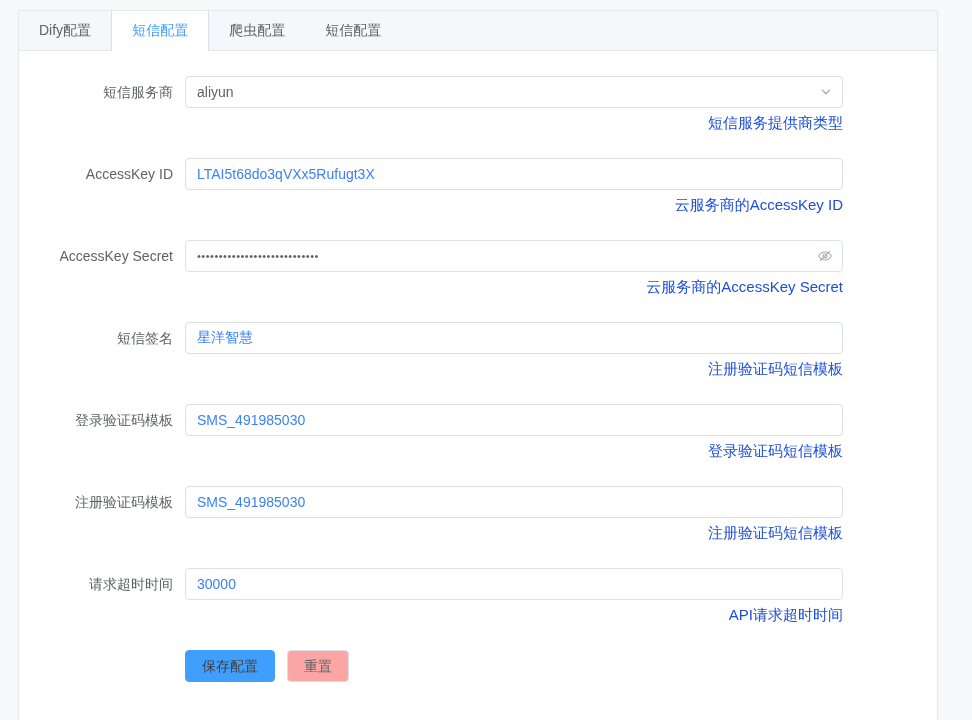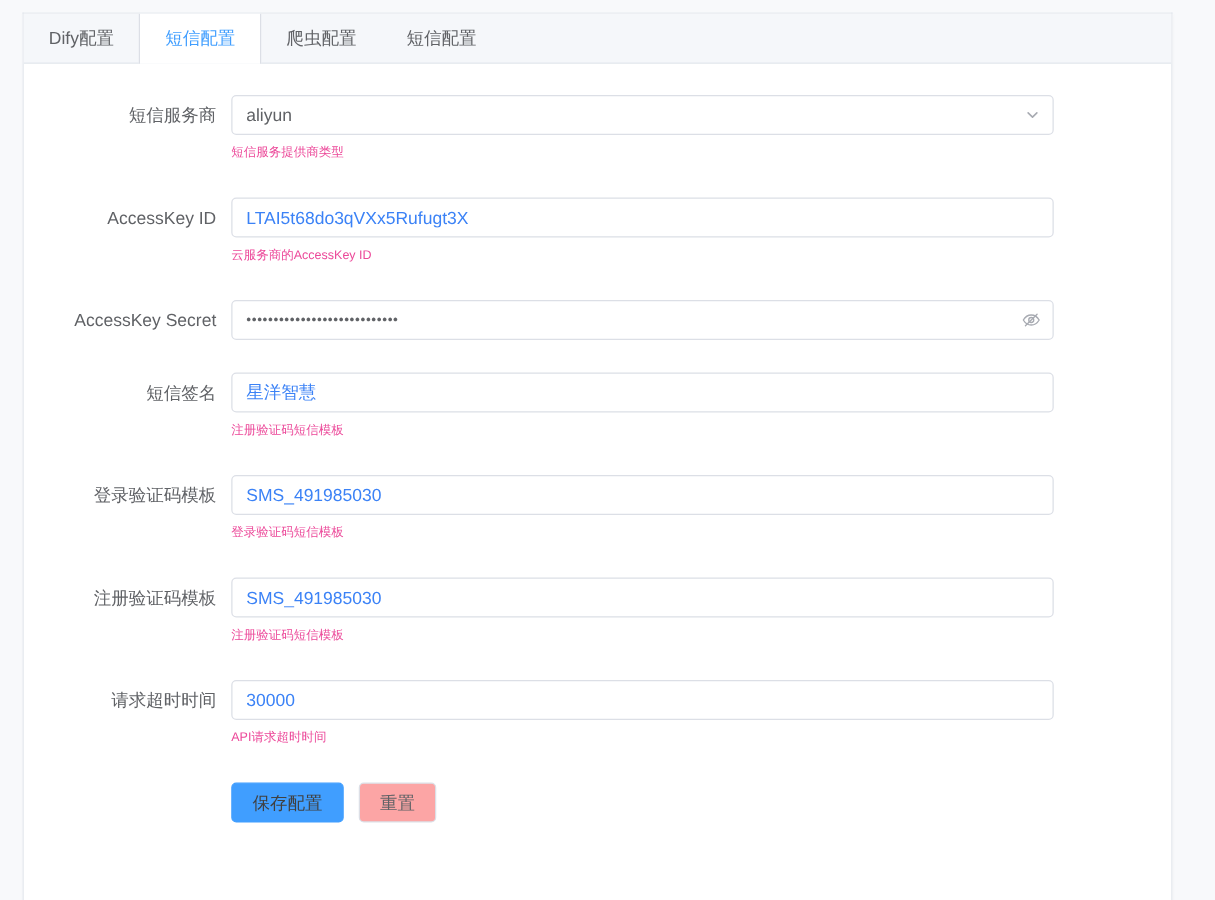--- a/index.html
+++ b/index.html
@@ -84,23 +84,24 @@
   .select-value { padding: 0 11px; flex: 1; color: #606266; }
   .suffix-icon {
     position: absolute;
     right: 9px; top: 50%;
     transform: translateY(-50%);
     display: flex; align-items: center;
     cursor: pointer;
   }
   .help {
     margin-top: 6px;
-    font-size: 10px;
-    color: #ec4899;
+    font-size: 15px;
+    color: #1d4ed8;
     line-height: 18px;
+    text-align: right;
   }
   .buttons-row { margin-left: 166px; display: flex; align-items: center; }
   .btn {
     height: 32px;
     border-radius: 4px;
     font-size: 14px;
     padding: 0 16px;
     cursor: pointer;
     font-family: inherit;
     line-height: 30px;
@@ -154,20 +155,21 @@
           <div class="control-box">
             <input type="text" class="pw" value="••••••••••••••••••••••••••••" style="">
             <span class="suffix-icon">
               <svg width="16" height="16" viewBox="0 0 24 24" fill="none" stroke="#a8abb2" stroke-width="1.6" stroke-linecap="round" stroke-linejoin="round">
                 <path d="M2.5 12s3.5-6 9.5-6 9.5 6 9.5 6-3.5 6-9.5 6-9.5-6-9.5-6z"></path>
                 <circle cx="12" cy="12" r="3"></circle>
                 <line x1="5" y1="19" x2="19" y2="5"></line>
               </svg>
             </span>
           </div>
+          <div class="help">云服务商的AccessKey Secret</div>
         </div>
       </div>
 
       <div class="form-item">
         <label class="form-label">短信签名</label>
         <div class="form-control">
           <div class="control-box">
             <input type="text" value="星洋智慧" style="">
           </div>
           <div class="help">注册验证码短信模板</div>

